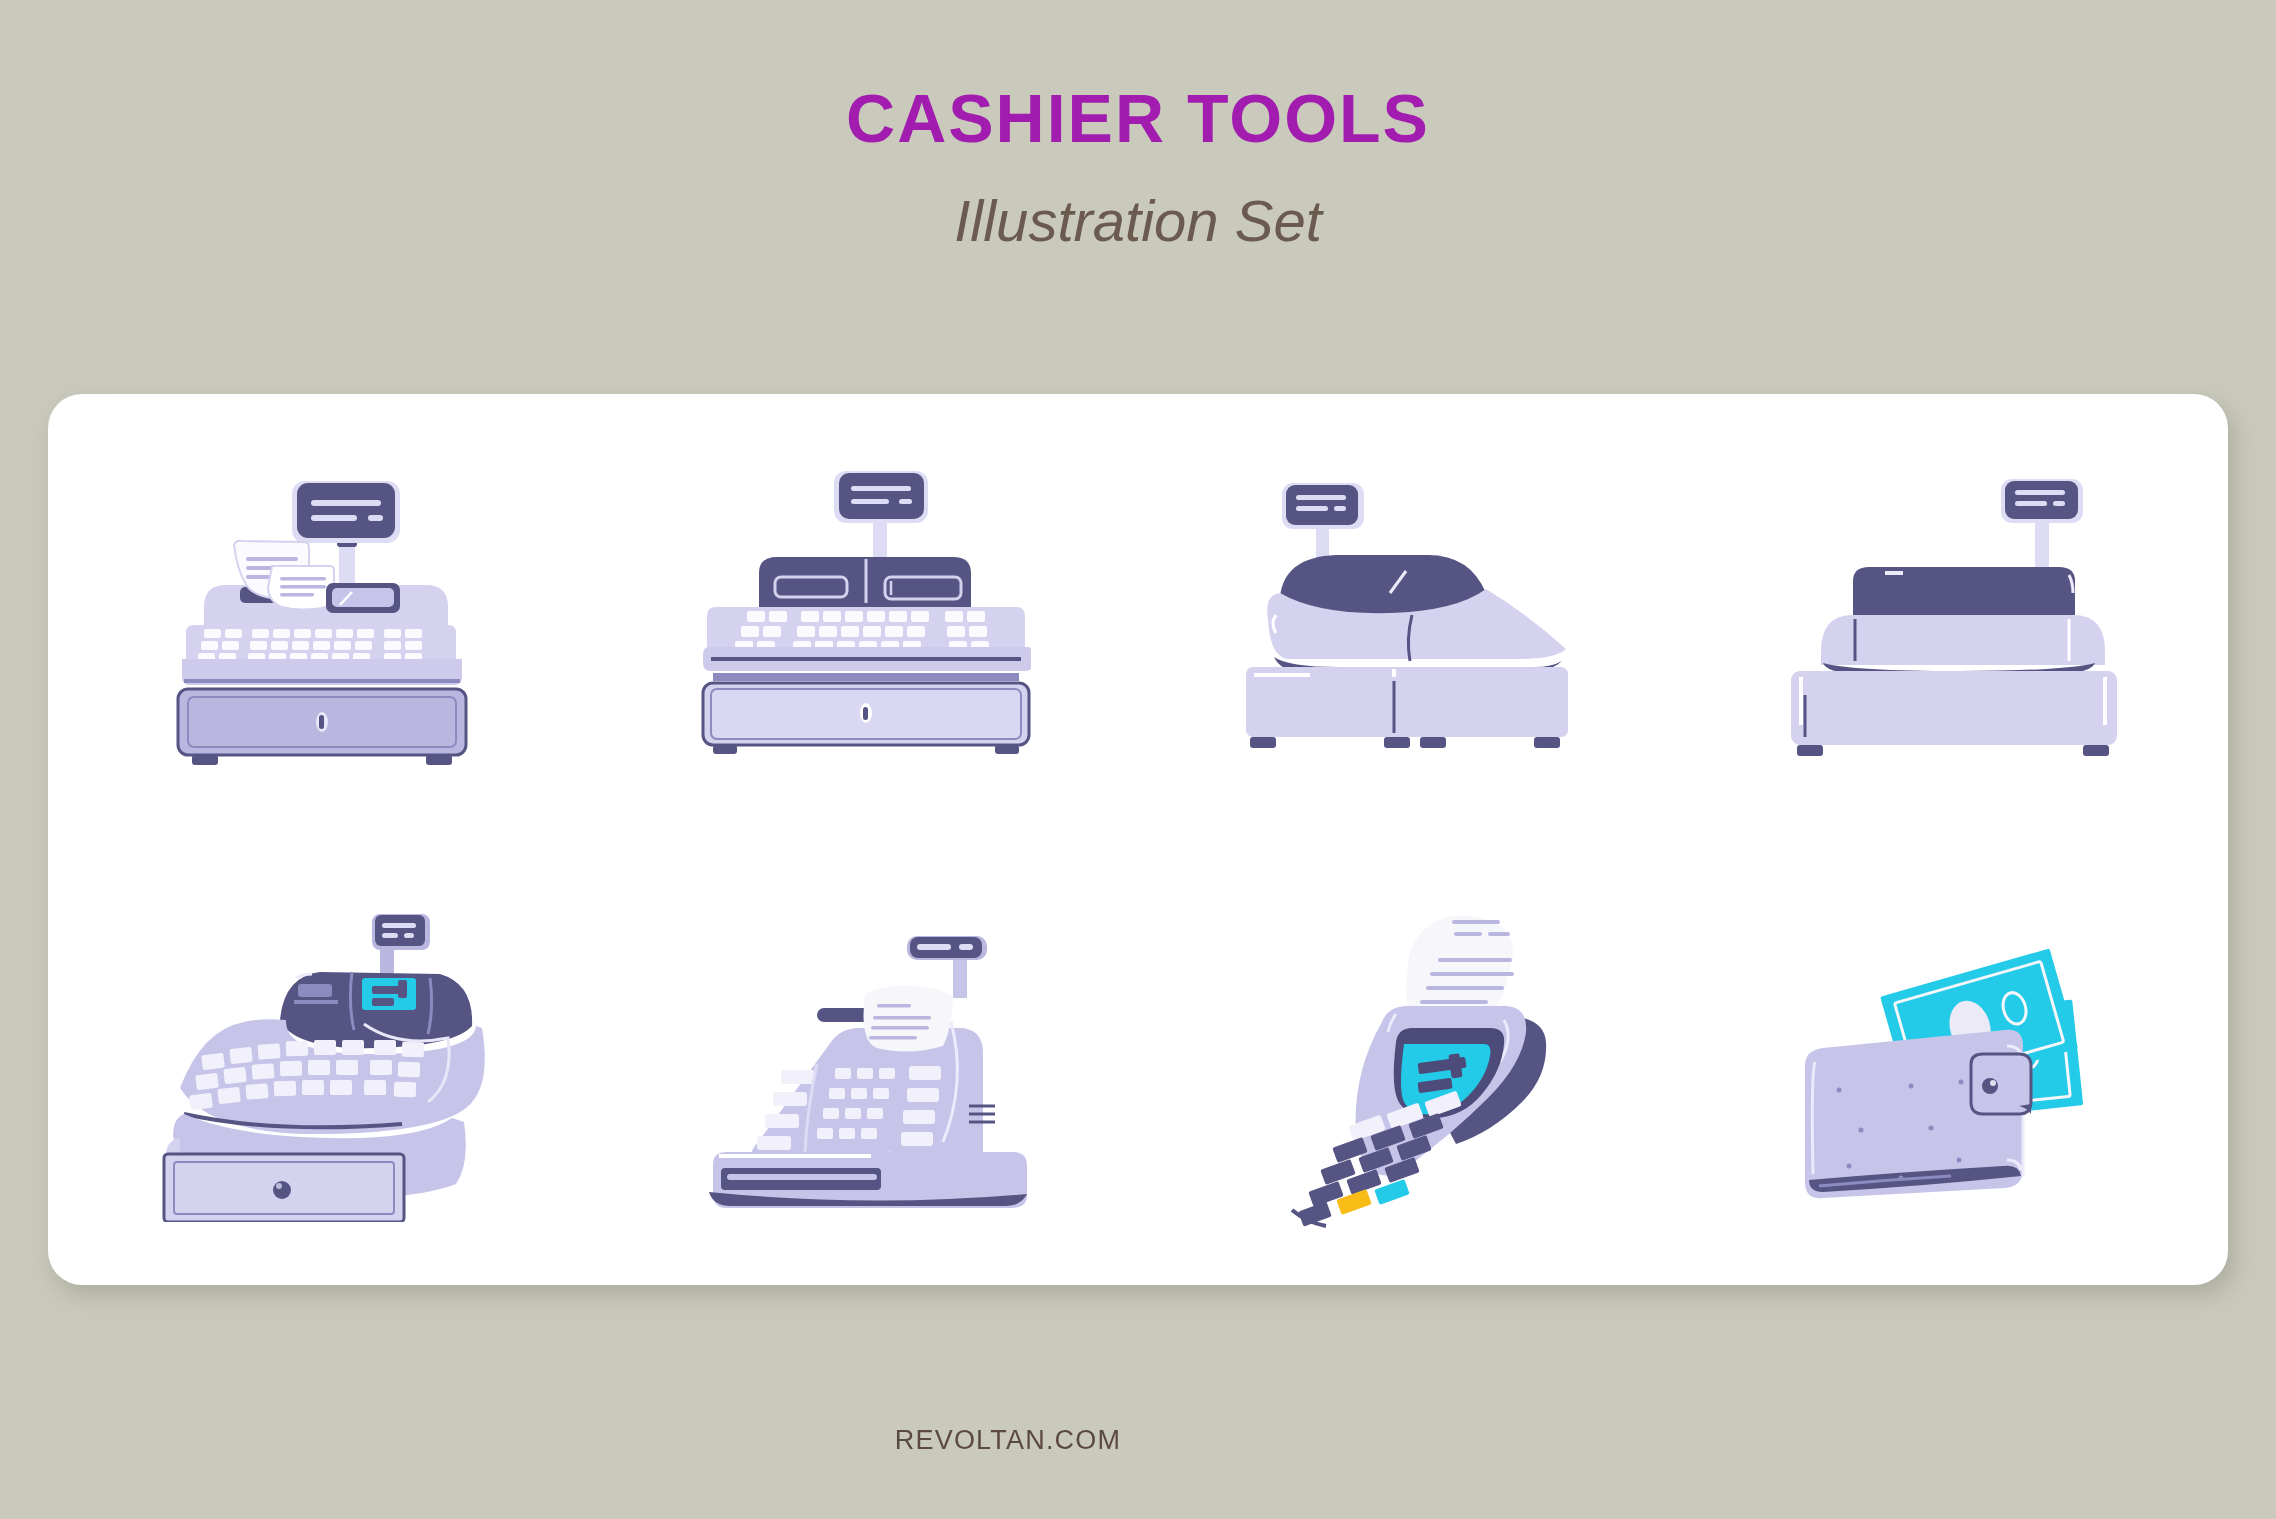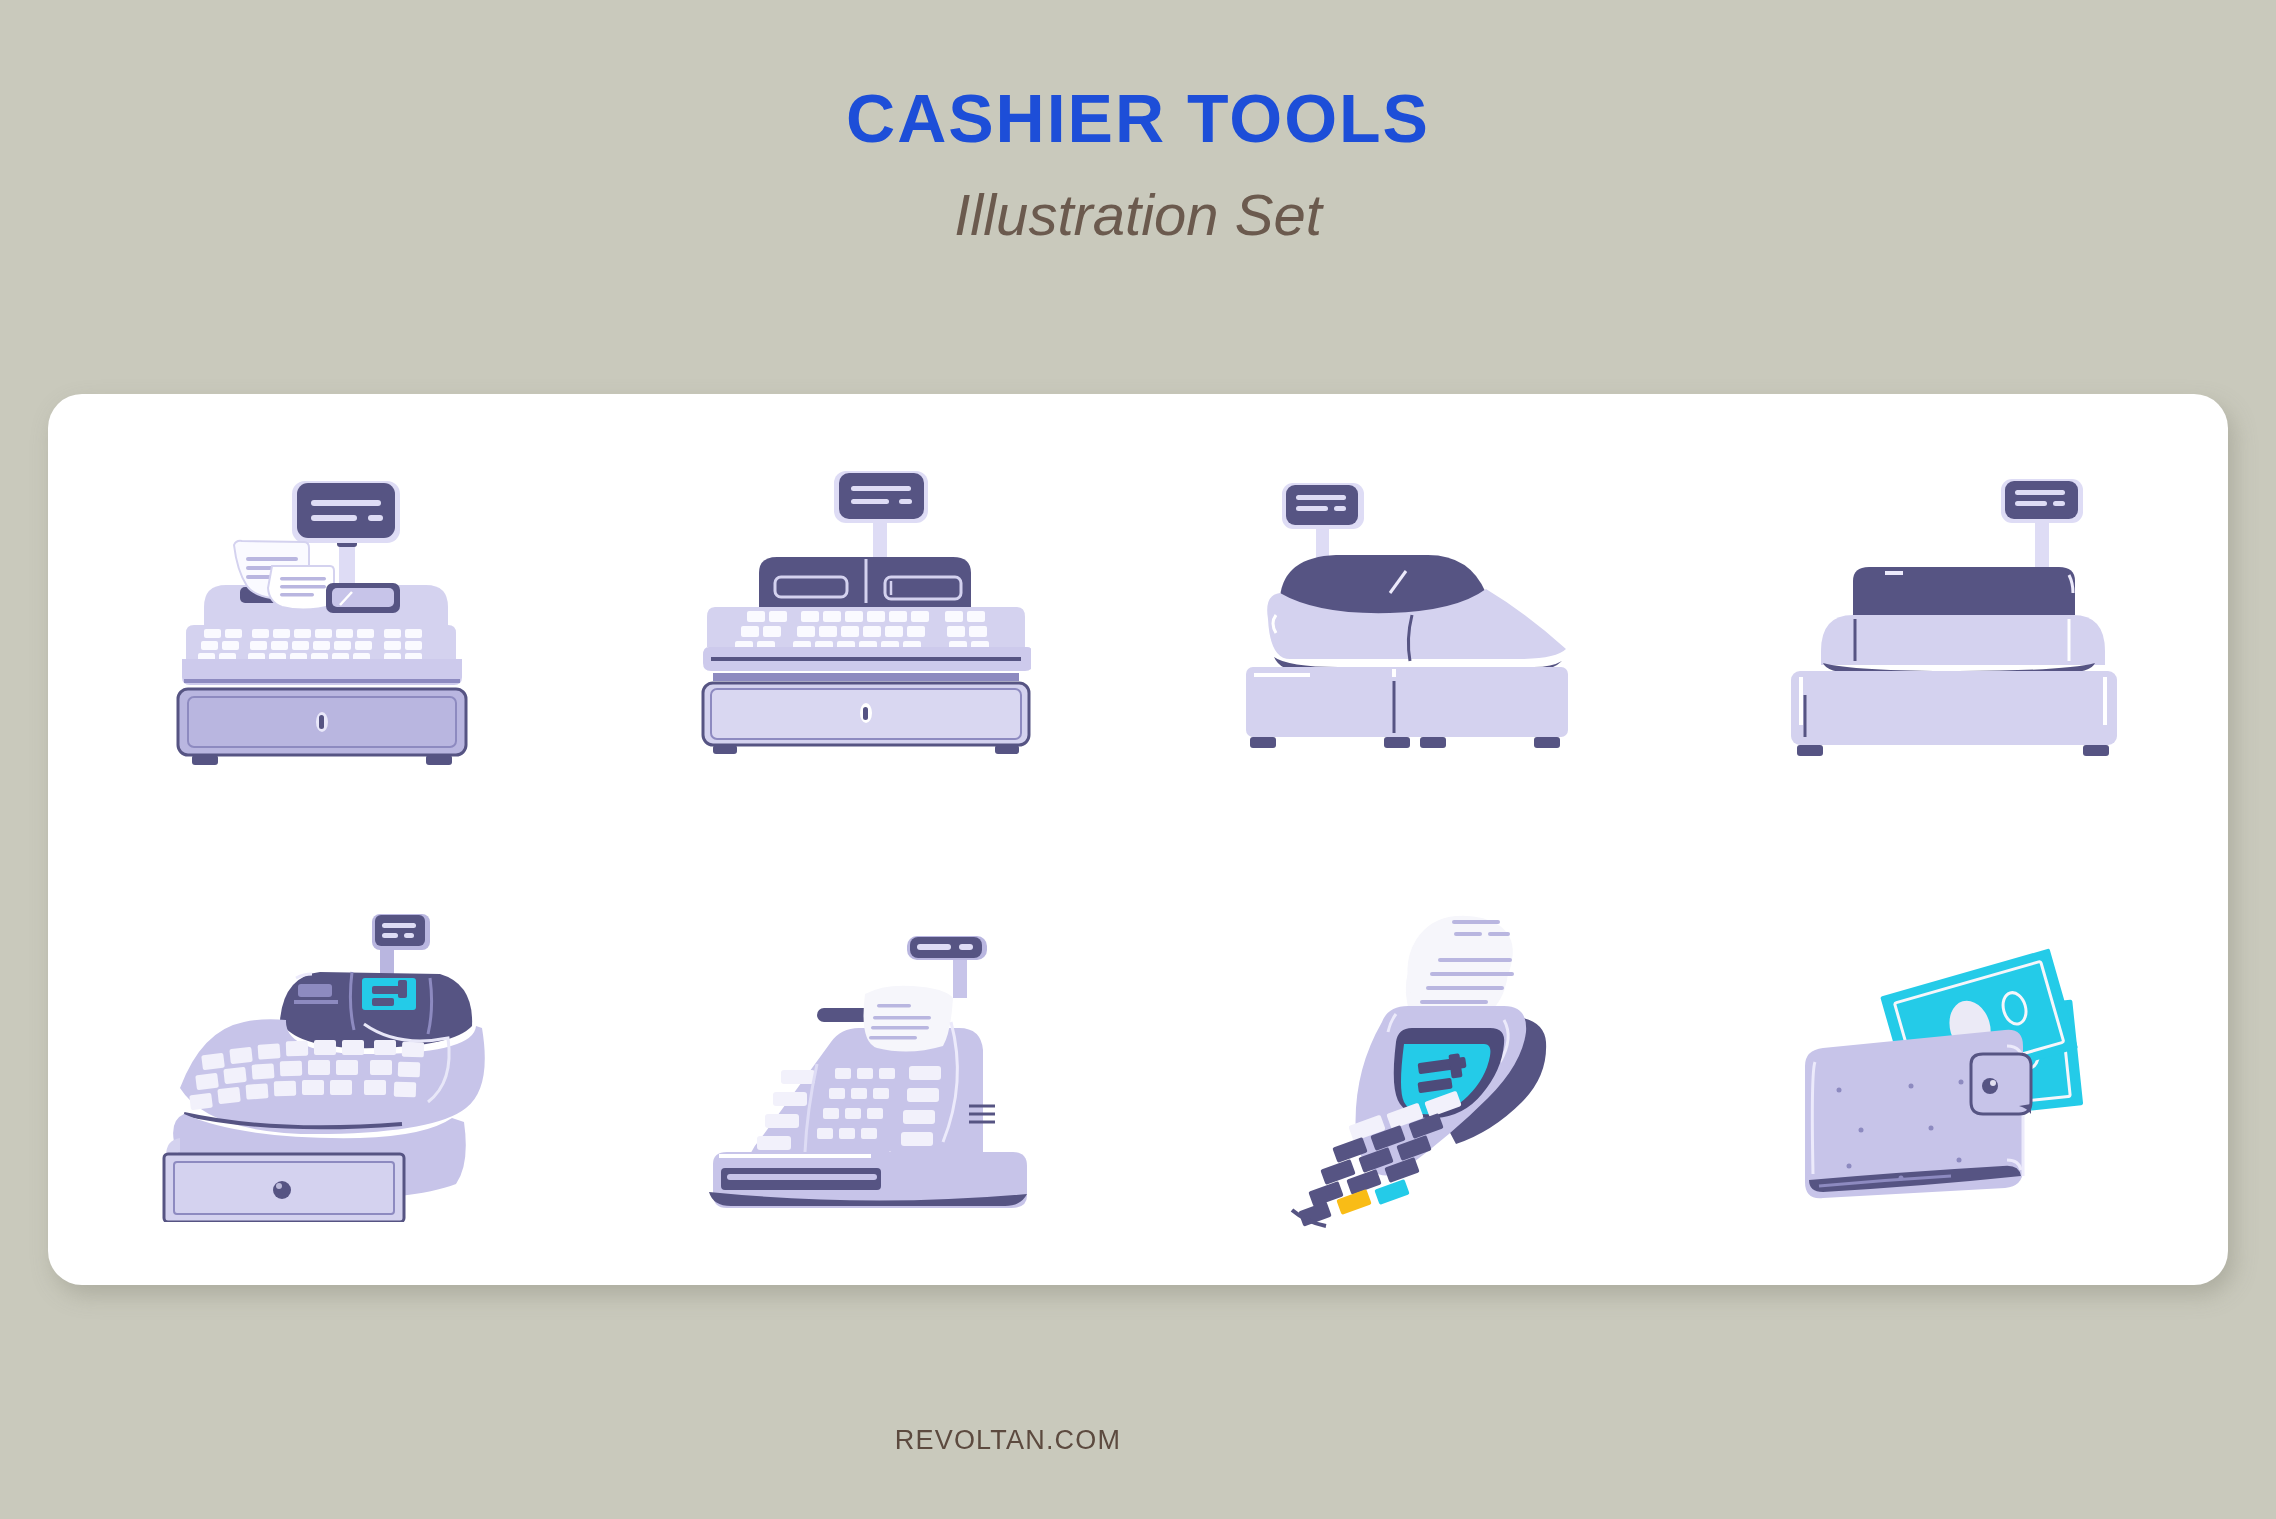--- a/index.html
+++ b/index.html
@@ -8,30 +8,30 @@
     background:#c9c9bc;
     font-family:"Liberation Sans", sans-serif;
     overflow:hidden;
     position:relative;
   }
   .header{
     position:absolute;left:0;top:0;width:2276px;
     text-align:center;
   }
   .title{
-    margin:0;padding:0;
+    margin:0;padding:16px;
     font-size:68px;
     font-weight:700;
     letter-spacing:2px;
-    color:#1d4ed8;
+    color:#a21caf;
     line-height:1;
     padding-top:84px;
   }
   .subtitle{
-    margin:12px;padding:0;
+    margin:2px;padding:0;
     font-size:58px;
     font-style:italic;
     font-weight:300;
     color:#6b5a4e;
     line-height:1;
     padding-top:22px;
   }
   .card{
     position:absolute;
     left:48px;top:394px;

